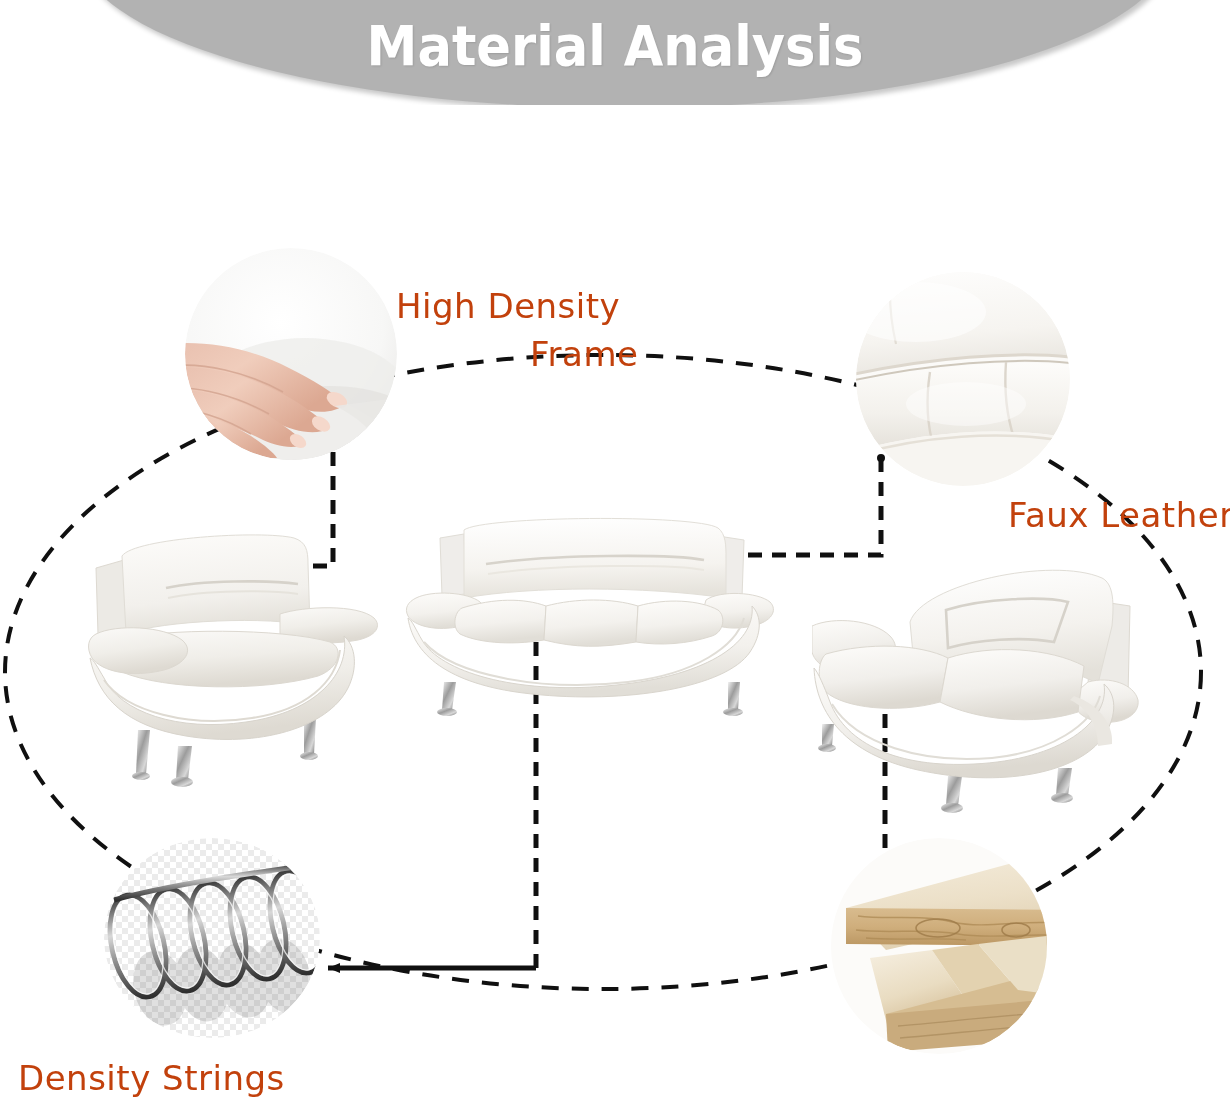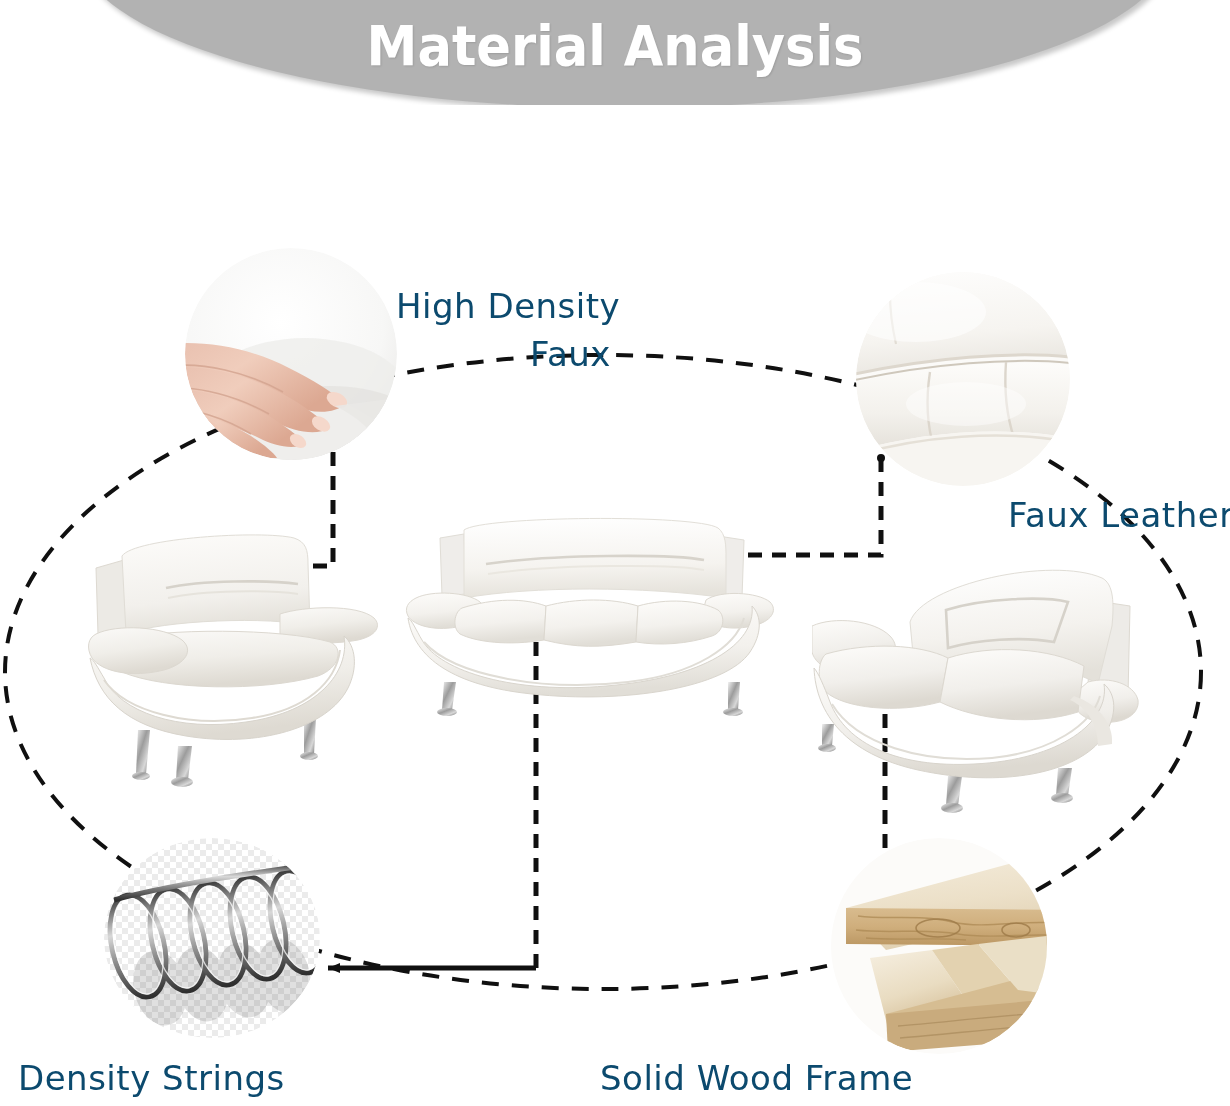--- a/index.html
+++ b/index.html
@@ -60,21 +60,21 @@
     left: 0;
     top: 0;
     width: 1230px;
     height: 1106px;
     pointer-events: none;
   }
 
   
   .label {
     position: absolute;
-    color: #0c4a6e;
+    color: #c2410c;
     font-size: 34px;
     font-family: "DejaVu Sans", "Liberation Sans", sans-serif;
     white-space: nowrap;
     letter-spacing: 0.5px;
   }
   .label-foam-1 { left: 396px; top: 286px; }
   .label-foam-2 { left: 530px; top: 334px; }
   .label-leather { left: 1008px; top: 495px; }
   .label-spiral { left: 18px; top: 1058px; }
   .label-wood   { left: 600px; top: 1058px; }
@@ -468,18 +468,17 @@
       <path d="M2,120 C4,166 34,206 106,222 C188,240 266,226 292,188
                C306,166 304,146 292,136 C298,174 248,212 162,216
                C86,220 34,196 18,154 C12,138 6,124 2,120 Z" fill="url(#lsBody)" stroke="#d8d4cc" stroke-width="1"></path>
       <path d="M20,156 C44,196 110,216 180,210 C240,204 280,176 288,148" fill="none" stroke="#e0ddd6" stroke-width="2"></path>
 
       <path d="M262,148 C286,156 302,176 300,196 L286,198 C286,178 276,160 258,152 Z" fill="#eae7e1"></path>
     </svg>
   </div>
 
   <div class="label label-foam-1">High Density</div>
-  <div class="label label-foam-2">Faux</div>
+  <div class="label label-foam-2">Frame</div>
   <div class="label label-leather">Faux Leather</div>
   <div class="label label-spiral">Density Strings</div>
-  <div class="label label-wood">Solid Wood Frame</div>
 
 </div>
 
 </body></html>

